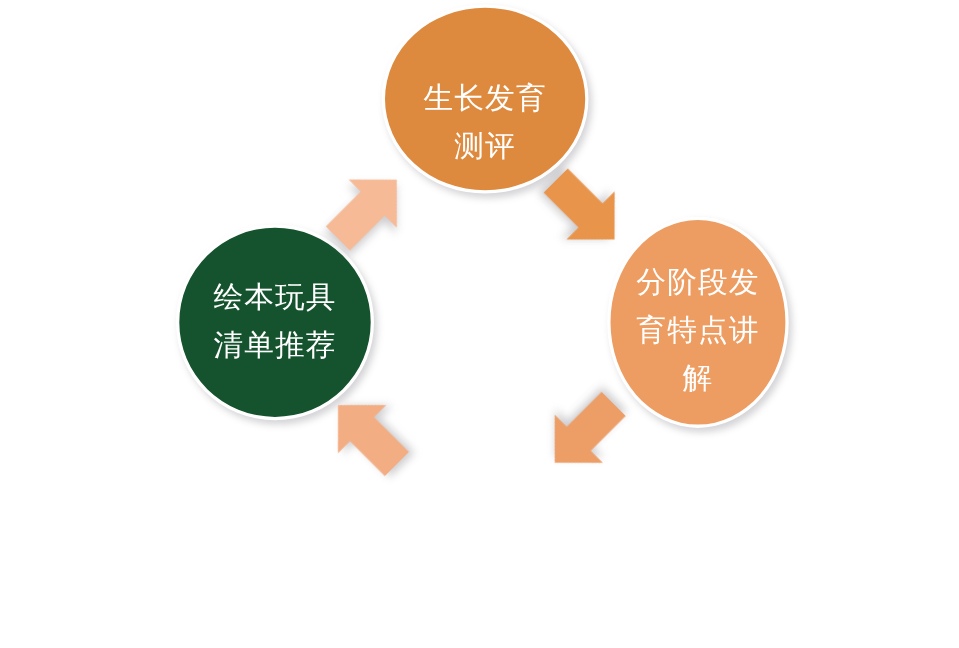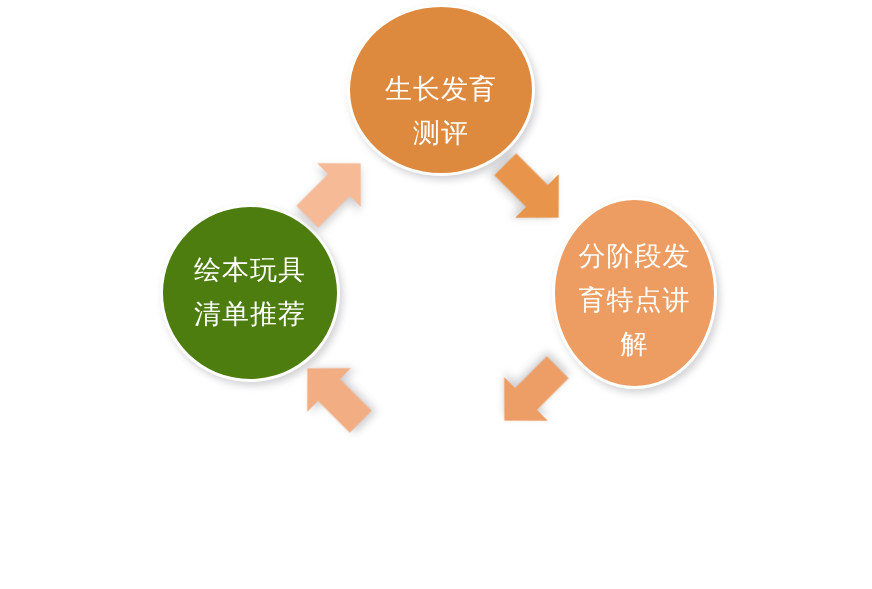--- a/index.html
+++ b/index.html
@@ -69,21 +69,21 @@
 测评</span>
   </div>
 
   <div class="node" id="node-right" style="background: rgb(237, 157, 97);">
     <span class="label" style="color: rgb(255, 255, 255); margin-top: 16px;">分阶段发
 育特点讲
 解</span>
   </div>
 
 
-  <div class="node" id="node-left" style="background: #4d7c0f;">
+  <div class="node" id="node-left" style="background: #14532d;">
     <span class="label" style="color: rgb(255, 255, 255);">绘本玩具
 清单推荐</span>
   </div>
 
   <div class="arrow" id="arrow-tr">
     <svg viewBox="0 0 100 100" xmlns="http://www.w3.org/2000/svg">
       <polygon points="50,6 86,42 68,42 68,94 32,94 32,42 14,42" fill="#E8944B"></polygon>
     </svg>
   </div>
 

